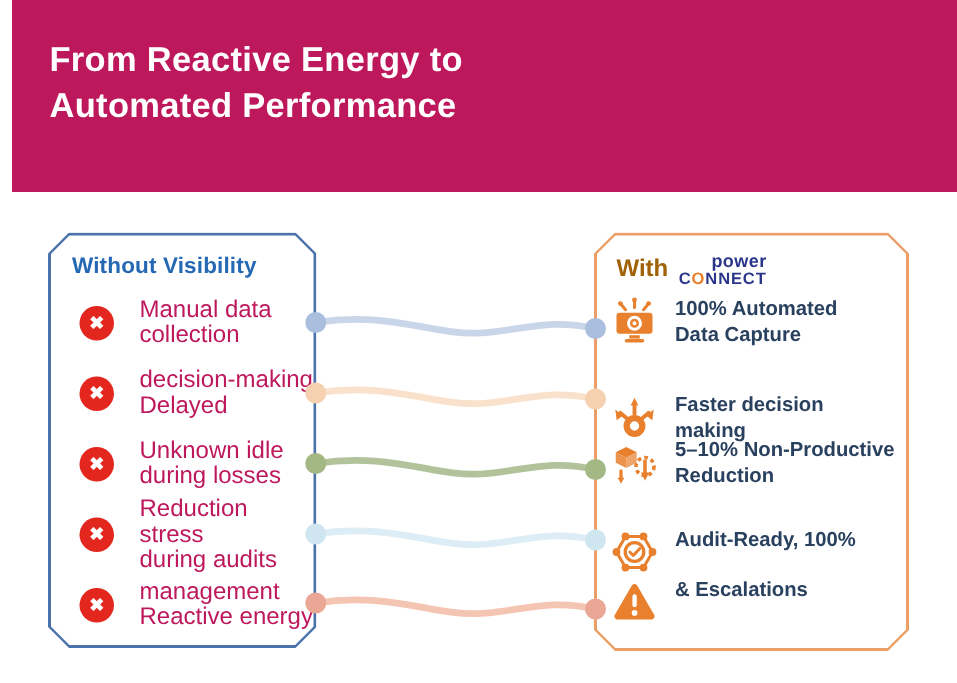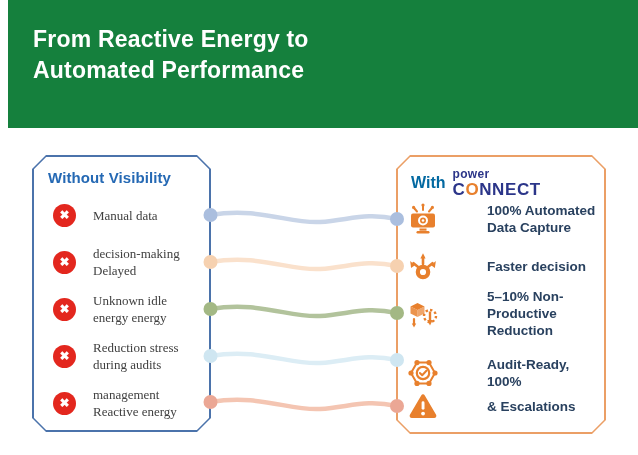--- a/index.html
+++ b/index.html
@@ -1,20 +1,20 @@
 <!DOCTYPE html>
 <html><head>
 <meta charset="utf-8">
 <style>
   * { margin:0; padding:0; box-sizing:border-box; }
   body { background:#ffffff; font-family:"Liberation Sans", sans-serif; }
   .canvas { position:relative; width:638px; height:455px; background:#ffffff; overflow:hidden; }
 
   
-  .banner { position:absolute; left:8px; top:0; width:630px; height:128px; background:#15803d; }
+  .banner { position:absolute; left:8px; top:0; width:630px; height:128px; background:#be185d; }
   .banner-title { position:absolute; left:25px; top:24px; color:#ffffff; font-size:23px;
                   font-weight:600; line-height:31px; letter-spacing:0.2px; }
 
   
   .cham { position:absolute; }
   .cham-outer { position:absolute; inset:0;
     clip-path: polygon(14px 0, calc(100% - 14px) 0, 100% 14px, 100% calc(100% - 14px),
                        calc(100% - 14px) 100%, 14px 100%, 0 calc(100% - 14px), 0 14px); }
   .cham-inner { position:absolute; inset:1.6px; background:#ffffff;
     clip-path: polygon(13px 0, calc(100% - 13px) 0, 100% 13px, 100% calc(100% - 13px),
@@ -24,30 +24,30 @@
   .panel-right { left:396px; top:155px; width:210px; height:279px; }
   .panel-right .cham-outer { background:#eb9f66; }
 
   .panel-title-left { position:absolute; left:16px; top:14px; color:#2569b4;
                       font-size:15px; font-weight:700; letter-spacing:0.1px; }
 
   .l-row { position:absolute; left:21px; display:flex; align-items:center; height:44px; }
   .x-badge { width:23px; height:23px; border-radius:50%; background:#e3271e; color:#ffffff;
              display:flex; align-items:center; justify-content:center; font-size:12px;
              font-weight:700; flex:0 0 23px; }
-  .l-text { margin-left:17px; color:#404040; font-size:13px; font-weight:500; line-height:17px;font-family:Liberation Serif, serif; }
+  .l-text { margin-left:17px; color:#be185d; font-size:16px; font-weight:500; line-height:17px; }
 
   .r-header { position:absolute; left:15px; top:13px; display:flex; align-items:center; }
-  .with-label { color:#0369a1; font-size:16px; font-weight:700; margin-right:7px; }
-  .logo { display:flex; flex-direction:column; line-height:1; }
+  .with-label { color:#a16207; font-size:16px; font-weight:700; margin-right:7px; }
+  .logo { display:flex; flex-direction:column; line-height:1;align-items:flex-end; }
   .logo-top { color:#2b3589; font-size:12px; font-weight:700; letter-spacing:0.3px; }
-  .logo-bottom { color:#2b3589; font-size:17px; font-weight:700; letter-spacing:0.6px; margin-top:1px; }
+  .logo-bottom { color:#2b3589; font-size:11px; font-weight:700; letter-spacing:0.6px; margin-top:1px; }
   .logo-o { color:#e8802d; }
 
-  .r-row { position:absolute; left:10px; display:flex; align-items:center; height:44px;gap:37px; }
+  .r-row { position:absolute; left:10px; display:flex; height:44px; }
   .r-icon { width:34px; height:34px; flex:0 0 34px; }
   .r-text { margin-left:10px; color:#29415f; font-size:13.5px; font-weight:600; line-height:17px; }
 
   .connectors { position:absolute; left:200px; top:200px; width:205px; height:220px; }
   .wave { fill:none; stroke-width:4.5; stroke-linecap:round; }
 </style>
 </head>
 <body>
 
 <div class="canvas">
@@ -61,34 +61,35 @@
 
   <div class="cham panel-left">
     <div class="cham-outer"></div>
     <div class="cham-inner"></div>
     <div class="panel-title-left">Without Visibility</div>
 
     <div class="l-row" style="top:38px">
       <div class="x-badge">✖</div>
       <div class="l-text">
         <div>Manual data</div>
+        <div>collection</div>
       </div>
     </div>
     <div class="l-row" style="top:85px">
       <div class="x-badge">✖</div>
       <div class="l-text">
         <div>decision-making</div>
         <div>Delayed</div>
       </div>
     </div>
     <div class="l-row" style="top:132px">
       <div class="x-badge">✖</div>
       <div class="l-text">
         <div>Unknown idle</div>
-        <div>energy energy</div>
+        <div>during losses</div>
       </div>
     </div>
     <div class="l-row" style="top:179px">
       <div class="x-badge">✖</div>
       <div class="l-text">
         <div>Reduction stress</div>
         <div>during audits</div>
       </div>
     </div>
     <div class="l-row" style="top:226px">
@@ -127,34 +128,35 @@
         <circle cx="17" cy="18.5" r="1.3" fill="#ffffff"></circle>
         <rect x="13.5" y="26.5" width="7" height="2.2" fill="#e8802d"></rect>
         <rect x="10.5" y="29" width="13" height="2.4" rx="1.2" fill="#e8802d"></rect>
       </svg>
       <div class="r-text">
         <div>100% Automated</div>
         <div>Data Capture</div>
       </div>
     </div>
 
-    <div class="r-row" style="top:89px">
+    <div class="r-row" style="top:106px">
       <svg class="r-icon" viewBox="0 0 34 34">
         <circle cx="17" cy="23" r="5.2" fill="none" stroke="#e8802d" stroke-width="4.2"></circle>
         <g stroke="#e8802d" stroke-width="2.6" stroke-linecap="round">
           <line x1="17" y1="15" x2="17" y2="9"></line>
           <line x1="11.8" y1="17.8" x2="7.5" y2="14.2"></line>
           <line x1="22.2" y1="17.8" x2="26.5" y2="14.2"></line>
         </g>
         <polygon points="14.4,9.4 19.6,9.4 17,4.2" fill="#e8802d"></polygon>
         <polygon points="8.9,16.3 5.1,19.1 4.2,11.9" fill="#e8802d"></polygon>
         <polygon points="25.1,16.3 28.9,19.1 29.8,11.9" fill="#e8802d"></polygon>
       </svg>
       <div class="r-text">
         <div>Faster decision</div>
+        <div>making</div>
       </div>
     </div>
 
     <div class="r-row" style="top:136px">
       <svg class="r-icon" viewBox="0 0 34 34">
         <polygon points="4.5,10.5 11.5,7 18.5,10.5 11.5,14" fill="#e8802d"></polygon>
         <polygon points="4.5,10.5 4.5,17.5 11.5,21 11.5,14" fill="#e8802d" opacity="0.85"></polygon>
         <polygon points="18.5,10.5 18.5,17.5 11.5,21 11.5,14" fill="#e8802d" opacity="0.7"></polygon>
         <line x1="8" y1="23" x2="8" y2="28" stroke="#e8802d" stroke-width="2.2" stroke-linecap="round"></line>
         <polygon points="5.8,27.5 10.2,27.5 8,31.5" fill="#e8802d"></polygon>

